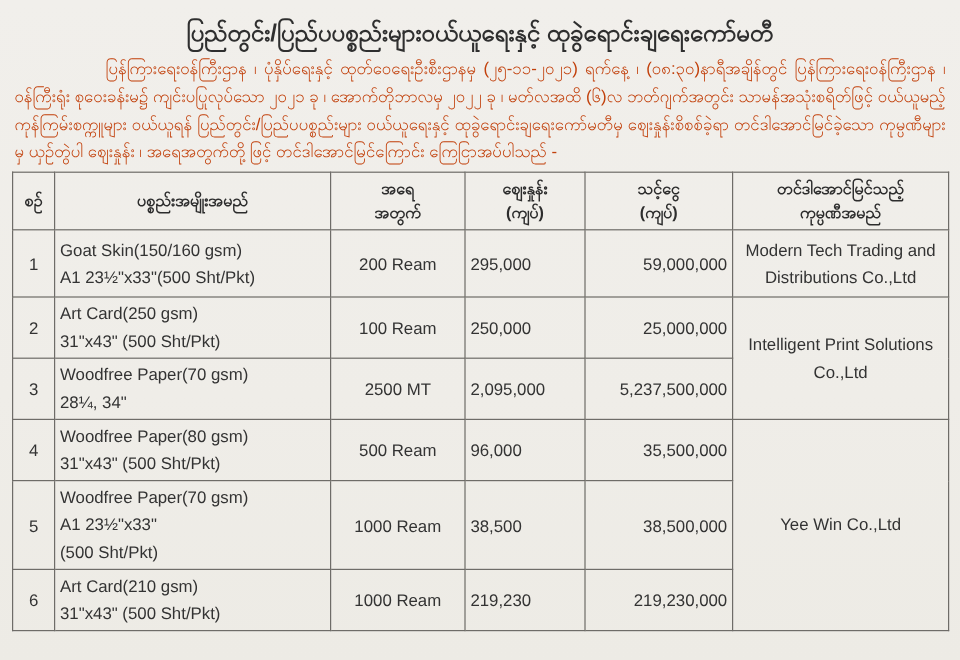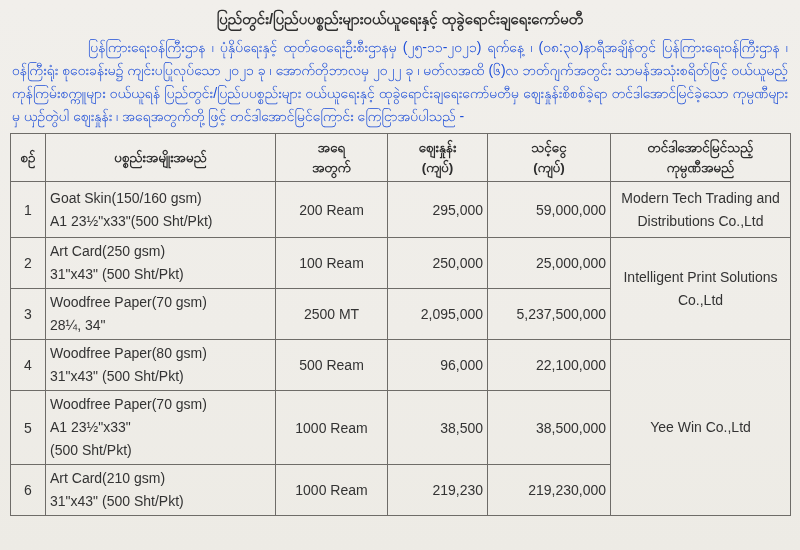--- a/index.html
+++ b/index.html
@@ -19,28 +19,28 @@
     margin: 0 auto;
     padding-top: 5px;
   }
   .title-1, .title-2 {
     text-align: center;
     font-weight: bold;
     font-size: 14.5px;
     color: #2f2f2f;
     line-height: 23px;
   }
-  .title-2 { margin-top: 2px; font-size: 15px; }
+  .title-2 { margin-top: 12px; font-size: 20px; }
   .body-paragraph {
     margin: 6px 2px 5px 2px;
     font-size: 14px;
     line-height: 23px;
     text-align: justify;
     text-indent: 76px;
-    color: #1d4ed8;
+    color: #c2410c;
   }
   table.tender {
     width: 780px;
     border-collapse: collapse;
     table-layout: fixed;
     background: transparent;
   }
   table.tender th, table.tender td {
     border: 1.5px solid #6e6c68;
     padding: 2px 4px;
@@ -58,21 +58,21 @@
   tr.hdr    { height: 48px; margin-left: 17px; }
   tr.r0     { height: 56px; }
   tr.r1     { height: 50px; }
   tr.r2     { height: 43px; }
   tr.r3     { height: 50px; }
   tr.r4     { height: 62px; }
   tr.r5     { height: 40px; }
   td.c-no     { text-align: center; }
   td.c-item   { padding-left: 12px; line-height: 23px; }
   td.c-qty    { text-align: center; }
-  td.c-price  { text-align: right; padding-right: 12px; }
+  td.c-price  { text-align: left; padding-right: 12px; }
   td.c-amount { text-align: right; padding-right: 9px; }
   td.c-company {
     text-align: center;
     line-height: 23px;
     padding-left: 14px;
     padding-right: 14px;
     vertical-align: middle;
   }
 </style>
 </head>
@@ -149,21 +149,21 @@
         <td class="c-amount">5,237,500,000</td>
       </tr>
       <tr class="r3">
         <td class="c-no">4</td>
         <td class="c-item">
           <div>Woodfree Paper(80 gsm)</div>
           <div>31"x43" (500 Sht/Pkt)</div>
         </td>
         <td class="c-qty">500 Ream</td>
         <td class="c-price">96,000</td>
-        <td class="c-amount">22,100,000</td>
+        <td class="c-amount">35,500,000</td>
         <td class="c-company" rowspan="3">Yee Win Co.,Ltd</td>
       </tr>
       <tr class="r4">
         <td class="c-no">5</td>
         <td class="c-item">
           <div>Woodfree Paper(70 gsm)</div>
           <div>A1 23½"x33"</div>
           <div>(500 Sht/Pkt)</div>
         </td>
         <td class="c-qty">1000 Ream</td>

